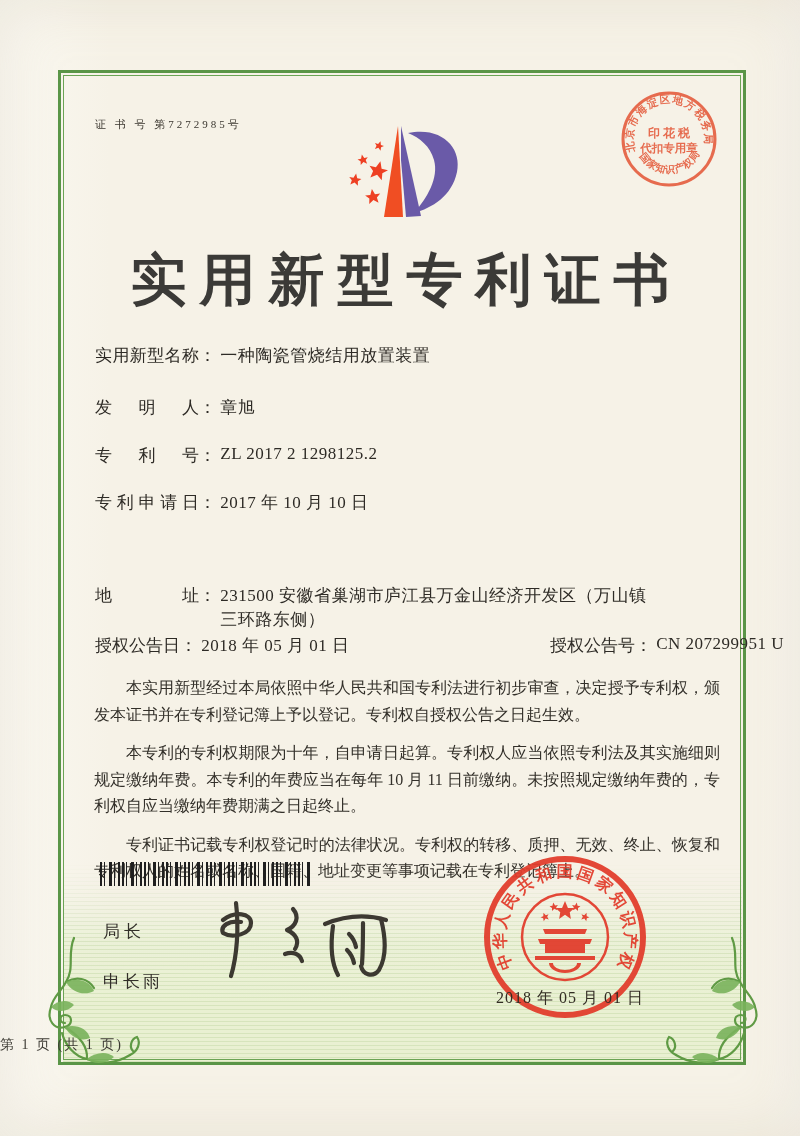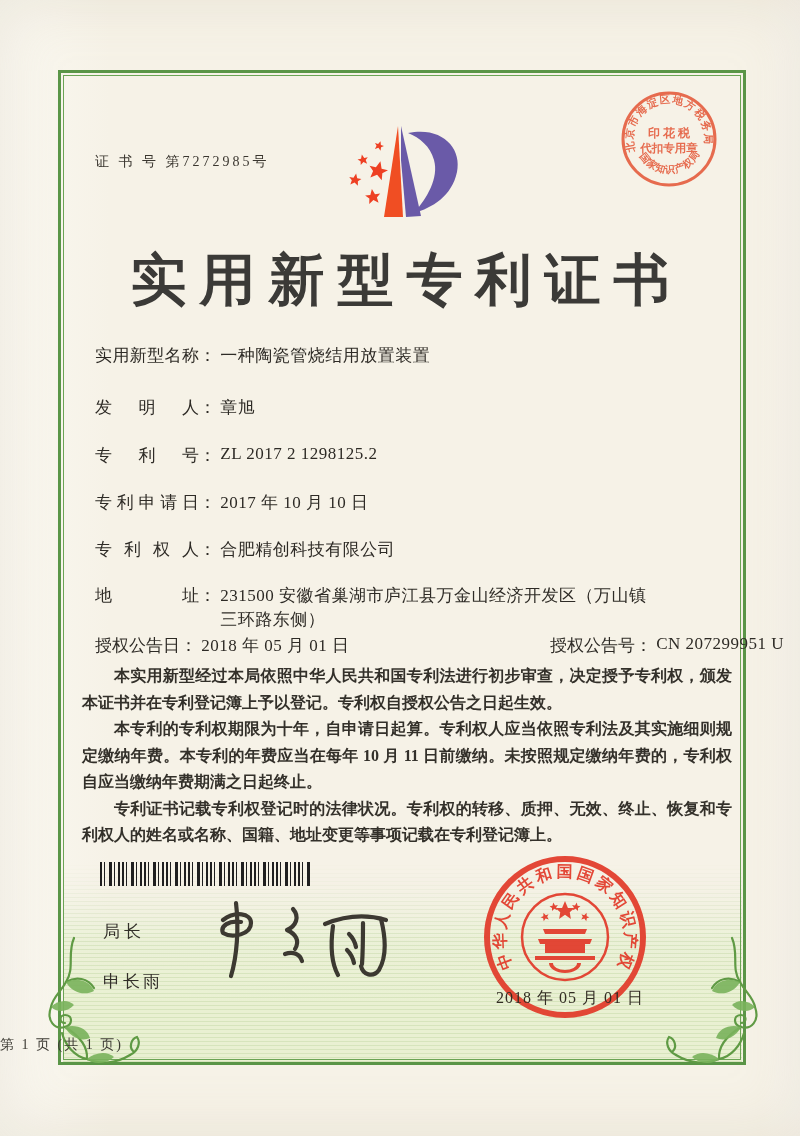--- a/index.html
+++ b/index.html
@@ -11,36 +11,36 @@
   .frame{position:absolute;left:58px;top:70px;width:688px;height:995px;
     border:3px solid #5a9547;box-sizing:border-box;}
   .frame::after{content:"";position:absolute;inset:2px;border:1px solid #6ba455;}
   
   .guilloche{position:absolute;left:63px;top:862px;width:679px;height:200px;
     background:
       repeating-linear-gradient(0deg, rgba(140,180,100,.20) 0 1px, rgba(255,255,255,0) 1px 4px),
       linear-gradient(to bottom, rgba(233,240,213,0) 0%, rgba(233,240,213,.85) 35%, #e9f0d2 70%);
     -webkit-mask-image:linear-gradient(to bottom, transparent 0, #000 80px);
     mask-image:linear-gradient(to bottom, transparent 0, #000 80px);}
-  .certno{position:absolute;left:95px;top:117px;font-size:14px;letter-spacing:3px;color:#3a362f;margin-top:36px;}
+  .certno{position:absolute;left:95px;top:117px;font-size:11px;letter-spacing:3px;color:#3a362f;}
   .logo{position:absolute;left:322px;top:120px;}
   .title{position:absolute;left:0;top:243px;width:800px;text-align:center;
     font-size:56px;font-weight:bold;letter-spacing:13px;color:#3b3a37;text-indent:13px;}
   
   .frow{position:absolute;left:95px;font-size:17px;color:#2e2b26;white-space:nowrap;}
   .flabel{display:inline-block;width:104px;text-align:justify;text-align-last:justify;
     text-justify:inter-character;vertical-align:top;}
   .fcolon{display:inline-block;vertical-align:top;}
   .fvalue{display:inline-block;vertical-align:top;letter-spacing:.5px;}
   .fvalue.wrap{white-space:normal;width:438px;line-height:24px;}
   .grant2{position:absolute;left:455px;top:0;}
   
   .bodytext{position:absolute;left:82px;top:663px;width:650px;font-size:16px;
     line-height:26.5px;text-align:justify;color:#33302a;}
-  .bodytext p{margin:0;text-indent:2em;font-weight:bold;}
+  .bodytext p{margin:12px;text-indent:2em;}
   .barcode{position:absolute;left:100px;top:862px;width:212px;height:24px;
     background:repeating-linear-gradient(90deg,#1f1f1f 0 2px,transparent 2px 4px,#1f1f1f 4px 5px,
       transparent 5px 9px,#1f1f1f 9px 12px,transparent 12px 14px,#1f1f1f 14px 15px,
       transparent 15px 18px,#1f1f1f 18px 20px,transparent 20px 22px);}
   .sig-title{position:absolute;left:103px;top:920px;font-size:17px;letter-spacing:4px;color:#33302a;
     font-family:"Liberation Sans","DejaVu Sans",sans-serif;}
   .sig-name{position:absolute;left:103px;top:954px;font-size:17px;letter-spacing:3px;color:#33302a;
     font-family:"Liberation Sans","DejaVu Sans",sans-serif;margin-top:16px;}
   .signature{position:absolute;left:205px;top:890px;}
   .seal{position:absolute;left:471px;top:843px;opacity:.93;}
@@ -90,24 +90,20 @@
     <span class="fvalue">章旭</span>
   </div>
   <div class="frow" style="top:444px">
     <span class="flabel">专利号</span><span class="fcolon">：</span>
     <span class="fvalue">ZL 2017 2 1298125.2</span>
   </div>
   <div class="frow" style="top:491px">
     <span class="flabel">专利申请日</span><span class="fcolon">：</span>
     <span class="fvalue">2017 年 10 月 10 日</span>
   </div>
-  <div class="frow" style="top:538px">
-    <span class="flabel">专利权人</span><span class="fcolon">：</span>
-    <span class="fvalue">合肥精创科技有限公司</span>
-  </div>
   <div class="frow" style="top:584px">
     <span class="flabel">地址</span><span class="fcolon">：</span>
     <span class="fvalue wrap">231500 安徽省巢湖市庐江县万金山经济开发区（万山镇三环路东侧）</span>
   </div>
   <div class="frow" style="top:634px">
     <span>授权公告日</span><span>：</span>
     <span class="fvalue">2018 年 05 月 01 日</span>
     <span class="grant2">
       <span>授权公告号</span><span>：</span>
       <span class="fvalue">CN 207299951 U</span>

